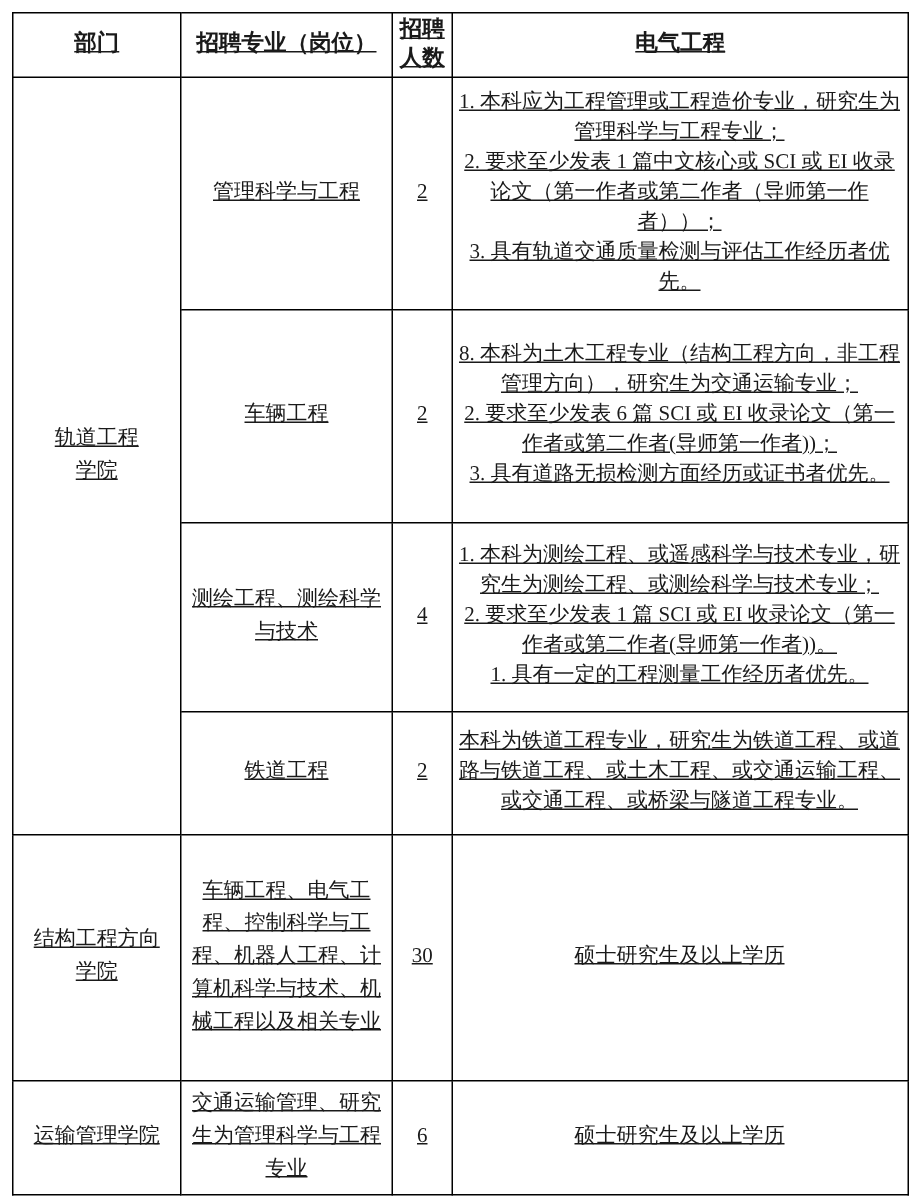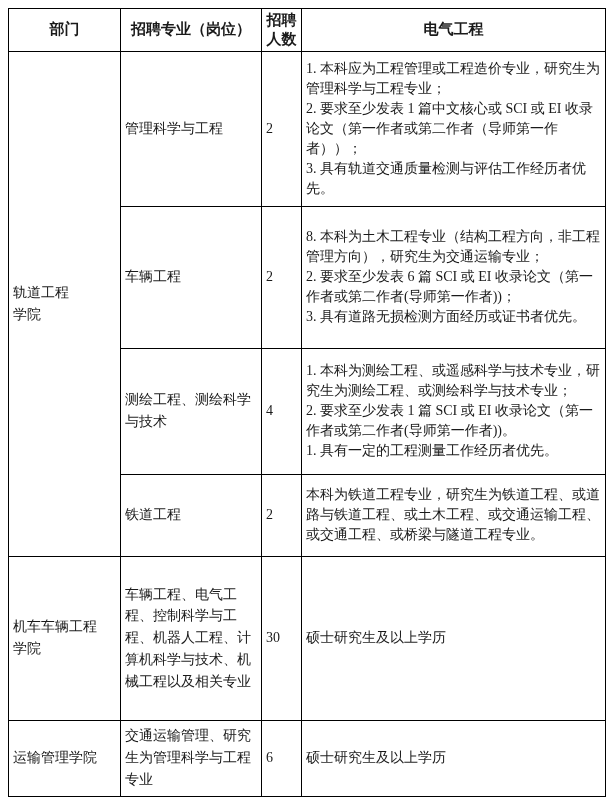--- a/index.html
+++ b/index.html
@@ -10,20 +10,21 @@
     height: 800px;
     overflow: hidden;
     font-family: "Liberation Serif", "DejaVu Serif", serif;
     color: #1a1a1a;
   }
   .page {
     width: 543px;
     height: 800px;
     box-sizing: border-box;
     padding: 8px 0 0 8px;
+    text-decoration: underline;
   }
   table.recruit {
     border-collapse: collapse;
     table-layout: fixed;
     width: 597px;
     font-size: 14px;
   }
   table.recruit col.c-dept  { width: 112px; }
   table.recruit col.c-major { width: 141px; }
   table.recruit col.c-count { width: 40px;  }
@@ -35,33 +36,34 @@
     overflow: hidden;
   }
   table.recruit th {
     font-weight: bold;
     font-size: 15px;
     text-align: center;
     padding: 2px 2px;
     line-height: 1.25;
   }
   td.cell-center {
-    text-align: left;
+    text-align: center;
     padding: 2px 4px;
     line-height: 1.55;
     margin-left: 28px;
   }
   td.cell-req {
     text-align: left;
     padding: 1px 5px 1px 4px;
     line-height: 20px;
   }
   td.cell-req p {
     margin: 0;
     padding: 0;
+    text-align: center;
   }
   tr.h40  { height: 40px;  }
   tr.h155 { height: 155px; }
   tr.h142 { height: 142px; }
   tr.h126 { height: 126px; }
   tr.h82  { height: 82px;  }
   tr.h164 { height: 164px; }
   tr.h76  { height: 76px;  }
 </style>
 </head>
@@ -119,21 +121,21 @@
       <tr class="h82">
         <td class="cell-center">铁道工程</td>
         <td class="cell-center">2</td>
         <td class="cell-req">
           <p>本科为铁道工程专业，研究生为铁道工程、或道路与铁道工程、或土木工程、或交通运输工程、或交通工程、或桥梁与隧道工程专业。</p>
         </td>
       </tr>
 
       <tr class="h164">
         <td class="cell-center">
-          <div>机车车辆工程</div>
+          <div>结构工程方向</div>
           <div>学院</div>
         </td>
         <td class="cell-center">车辆工程、电气工程、控制科学与工程、机器人工程、计算机科学与技术、机械工程以及相关专业</td>
         <td class="cell-center">30</td>
         <td class="cell-req">
           <p>硕士研究生及以上学历</p>
         </td>
       </tr>
 
       <tr class="h76">

